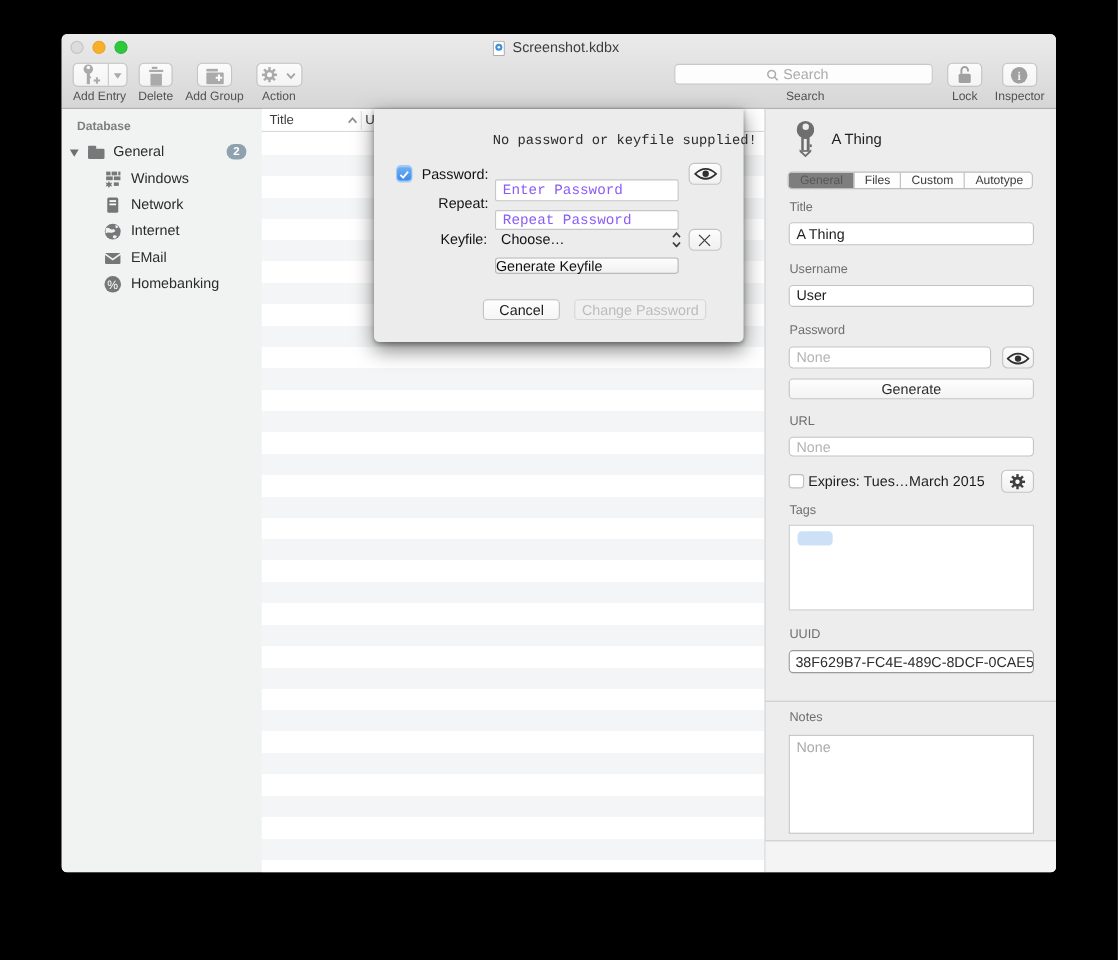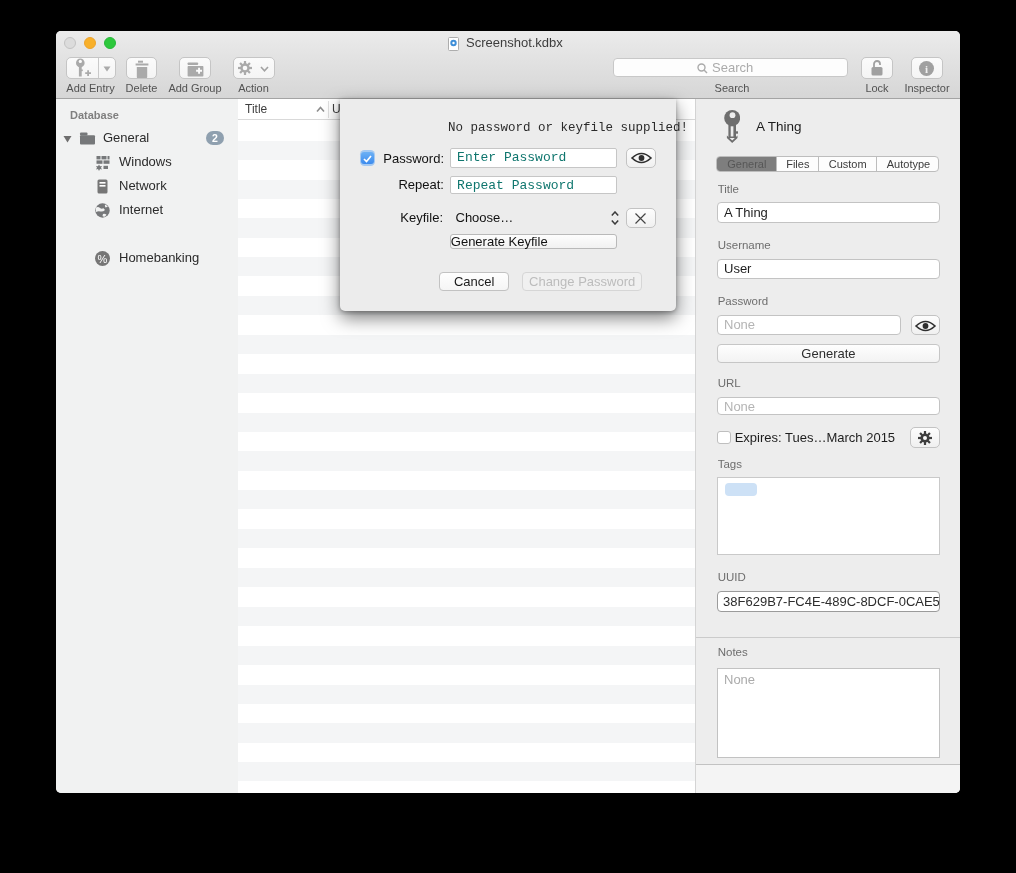--- a/index.html
+++ b/index.html
@@ -39,21 +39,21 @@
     background:#ededed; border-left:1px solid #d4d4d4; }
   .ilabel { position:absolute; font-size:11.5px; color:#6e6e6e; }
   .ifield { position:absolute; background:#fff; border:1px solid #c3c3c3; border-radius:4px;
     font-size:13px; color:#1d1d1d; padding-left:6px; }
   .ph { color:#b4b4b4; }
   
   #sheet { position:absolute; left:284px; top:68px; width:336px; height:212px;
     background:#ececec; border-radius:0 0 5px 5px;
     box-shadow:0 7px 18px rgba(0,0,0,0.5), 0 1px 4px rgba(0,0,0,0.3); }
   .dfield { position:absolute; background:#fff; border:1px solid #c6c6c6; border-radius:2px;
-    font-family:"Liberation Mono",monospace; font-size:13px; color:#0f766e; }
+    font-family:"Liberation Mono",monospace; font-size:13px; color:#8b5cf6;margin-top:15px; }
   .dlab { position:absolute; font-size:13px; color:#111; text-align:right; }
   .sqbtn { position:absolute; width:30px; height:20px; border:1px solid #c3c3c3; border-radius:5px;
     background:linear-gradient(#fdfdfd,#f0f0f0); }
 </style>
 </head>
 <body>
 <div id="win">
 
   <div id="hdr">
     <div id="tl1" class="tl"></div>
@@ -190,20 +190,27 @@
     <div class="trow" style="left:0;top:99.2px;width:166px;">
       <svg class="abs ticon" style="left:38px;top:4px" viewBox="0 0 17 17">
         <circle cx="8.5" cy="8.5" r="7.2" fill="#76787a"></circle>
         <g fill="#f1f2f2">
           <path d="M2 6.5 q2.5 -1 4 0.5 q1.5 1.2 3.5 0.2 l1.5 1.8 q-2 2 -4.5 1.5 q-2.5 -0.6 -4.5 0.5 Z" transform="translate(0,-1)"></path>
           <path d="M9 12 q2 -0.5 3.5 0.8 l-1.5 1.8 q-1.5 0.5 -2.5 -0.6 Z"></path>
           <path d="M11 2.5 q2 0.8 2.8 2.2 l-2.3 0.8 q-1 -1.5 -0.5 -3 Z"></path>
         </g>
       </svg>
       <span style="position:absolute;left:63px;">Internet</span>
+    </div>
+    <div class="trow" style="left:0;top:123.2px;width:182px;">
+      <svg class="abs ticon" style="left:38px;top:4px" viewBox="0 0 17 17">
+        <path d="M1.5 4 L8.5 9 L15.5 4 Z" fill="#767676"></path>
+        <path d="M1.5 5.8 V13 a1 1 0 0 0 1 1 h12 a1 1 0 0 0 1-1 V5.8 L8.5 10.8 Z" fill="#767676"></path>
+      </svg>
+      <span style="position:absolute;left:63px;">EMail</span>
     </div>
     <div class="trow" style="left:0;top:147.2px;width:182px;">
       <svg class="abs ticon" style="left:38px;top:4px" viewBox="0 0 17 17">
         <circle cx="8.5" cy="8.5" r="7.5" fill="#767676"></circle>
         <text x="8.5" y="12.5" font-size="11" fill="#fff" text-anchor="middle" font-family="Liberation Sans">%</text>
       </svg>
       <span style="position:absolute;left:63px;">Homebanking</span>
     </div>
   </div>
 

